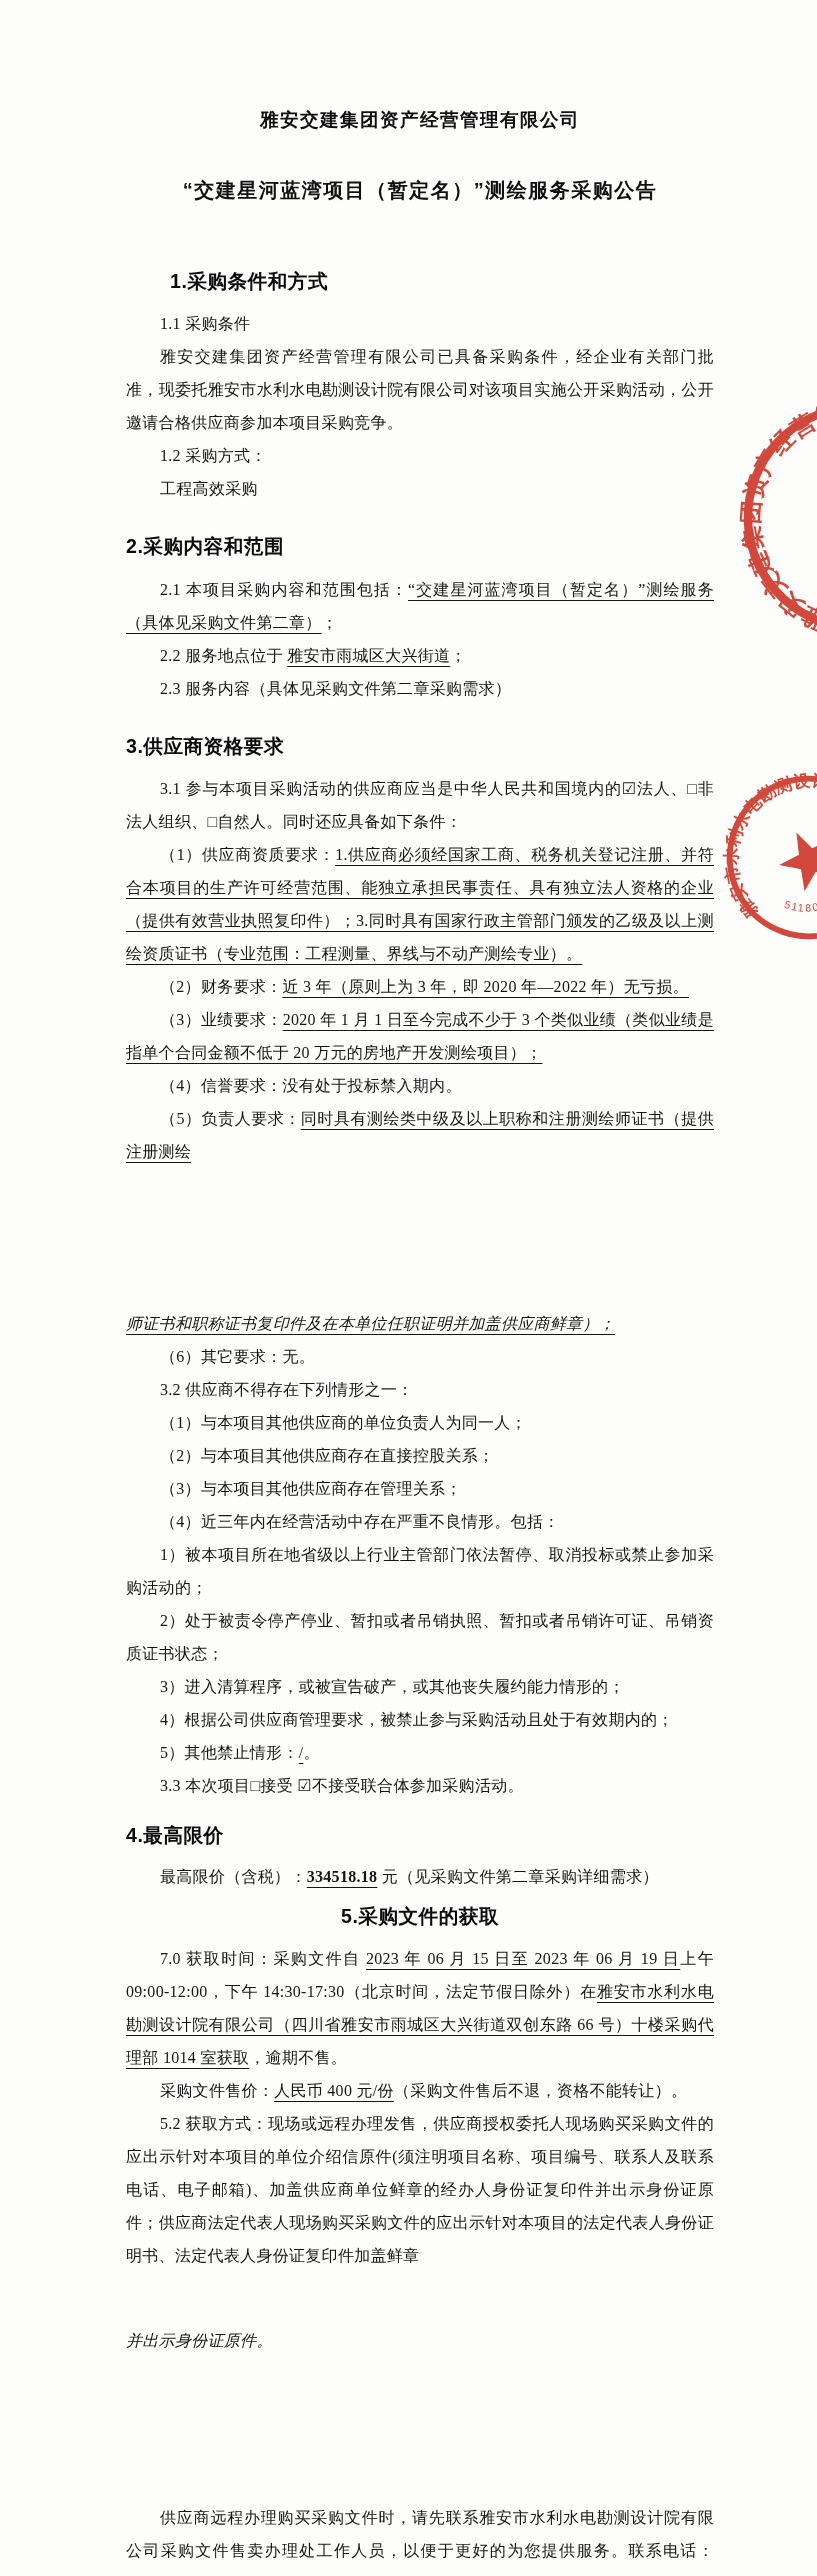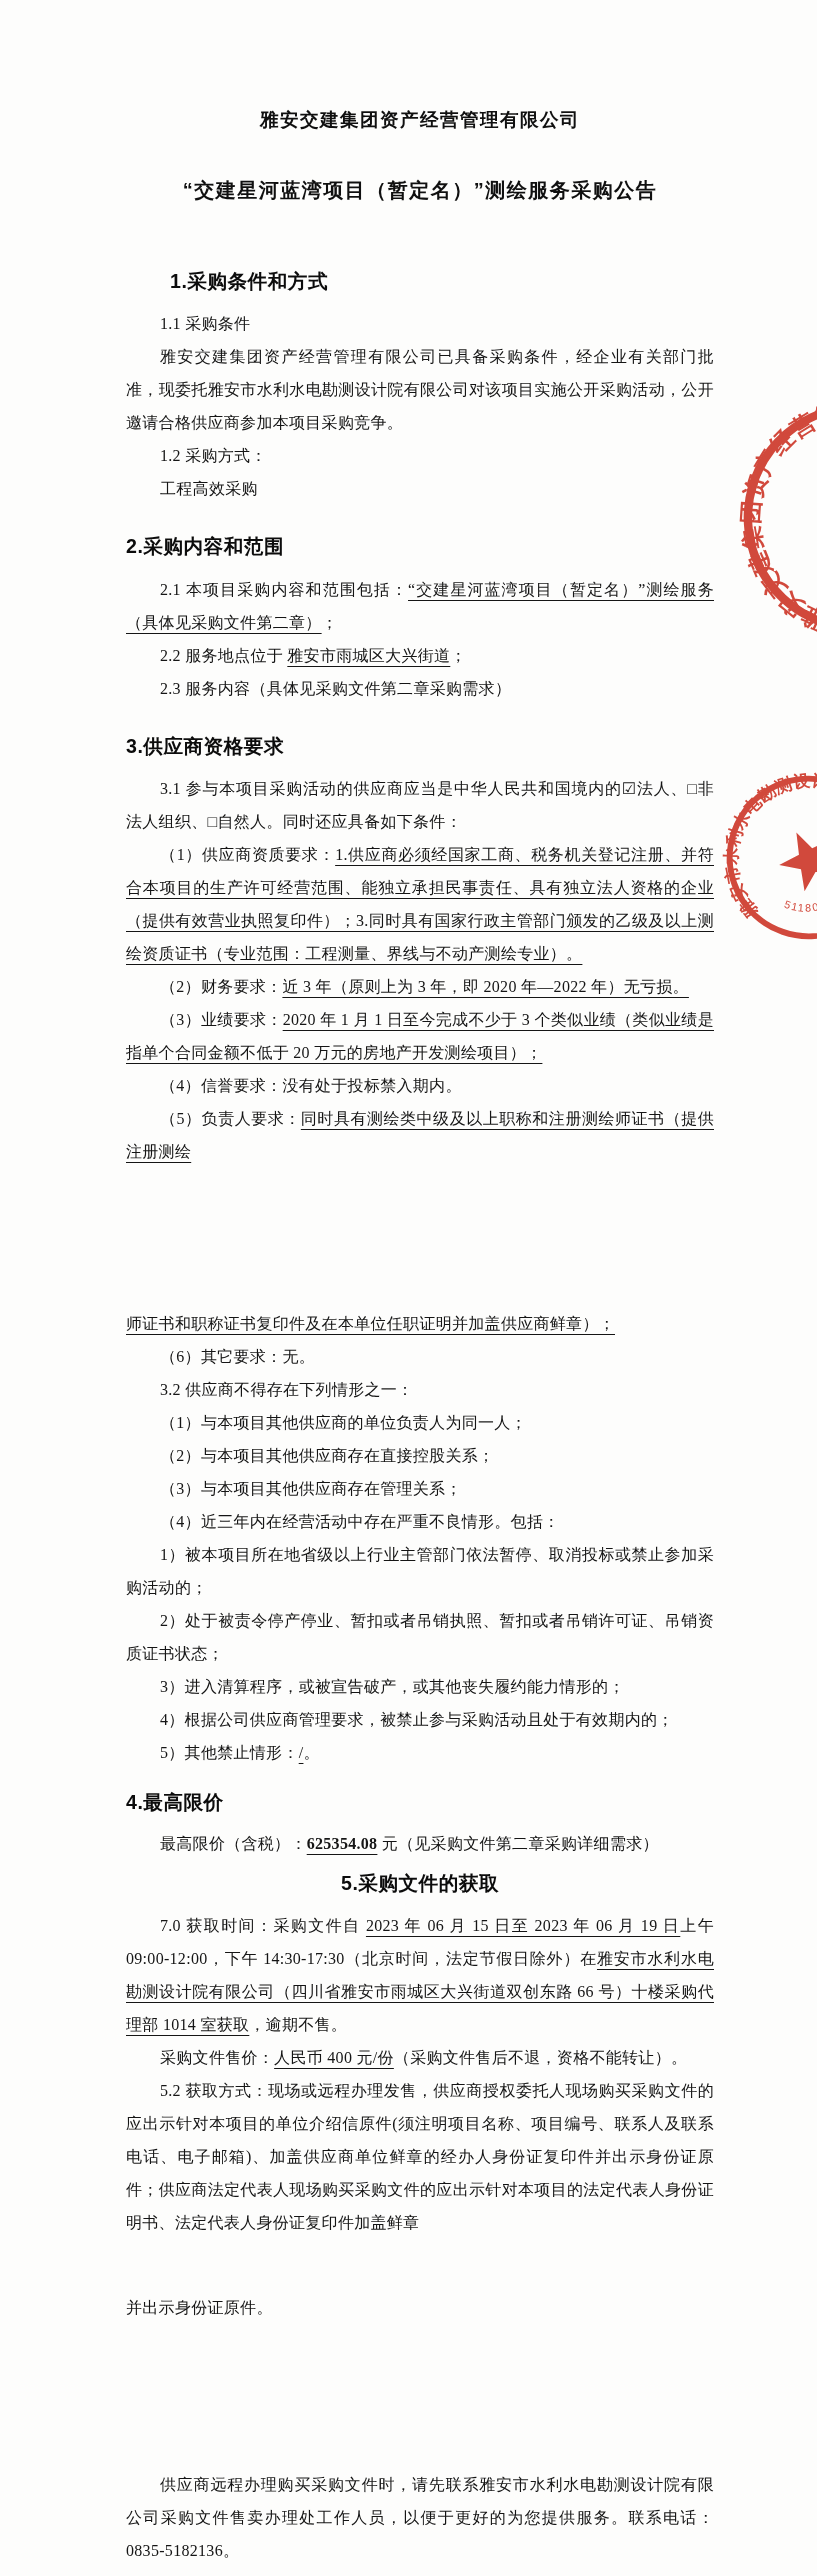--- a/index.html
+++ b/index.html
@@ -23,21 +23,21 @@
     font-weight:bold;font-size:19.6px;line-height:25px;color:#0c0c0c;
     letter-spacing:0.5px;margin:29px 0 13.4px 0;
   }
   .h1.first{margin-top:66px;margin-left:44px;}
   .h1.v4{margin:20.6px 0 12.4px 0;}
   .h1.v5{margin:11.3px 0 12.4px 0;text-align:center;}
   .para{
     font-size:16px;line-height:33px;text-indent:34px;
     text-align:justify;letter-spacing:0.3px;
   }
-  .para.noindent{text-indent:0;}
+  .para.noindent{text-indent:0;font-style:italic;}
   .u{text-decoration:underline;text-decoration-thickness:1px;text-underline-offset:4.6px;}
   .b{font-weight:bold;}
   .spacer{width:100%;}
   .spacer.s1{height:139px;}
   .spacer.s2{height:52px;}
   .spacer.s3{height:144px;}
   .stamp{
     position:absolute;opacity:0.9;mix-blend-mode:multiply;
     pointer-events:none;
   }
@@ -75,22 +75,23 @@
         <div class="para"><span>3.2 供应商不得存在下列情形之一：</span></div>
         <div class="para"><span>（1）与本项目其他供应商的单位负责人为同一人；</span></div>
         <div class="para"><span>（2）与本项目其他供应商存在直接控股关系；</span></div>
         <div class="para"><span>（3）与本项目其他供应商存在管理关系；</span></div>
         <div class="para"><span>（4）近三年内在经营活动中存在严重不良情形。包括：</span></div>
         <div class="para"><span>1）被本项目所在地省级以上行业主管部门依法暂停、取消投标或禁止参加采购活动的；</span></div>
         <div class="para"><span>2）处于被责令停产停业、暂扣或者吊销执照、暂扣或者吊销许可证、吊销资质证书状态；</span></div>
         <div class="para"><span>3）进入清算程序，或被宣告破产，或其他丧失履约能力情形的；</span></div>
         <div class="para"><span>4）根据公司供应商管理要求，被禁止参与采购活动且处于有效期内的；</span></div>
         <div class="para"><span>5）其他禁止情形：</span><span class="u">/</span><span>。</span></div>
+        <div class="para"><span>3.3 本次项目□接受 ☑不接受联合体参加采购活动。</span></div>
         <div class="h1 v4"><span>4.最高限价</span></div>
-        <div class="para"><span>最高限价（含税）：</span><span class="u b">625354.08</span><span> 元（见采购文件第二章采购详细需求）</span></div>
+        <div class="para"><span>最高限价（含税）：</span><span class="u b">334518.18</span><span> 元（见采购文件第二章采购详细需求）</span></div>
         <div class="h1 v5"><span>5.采购文件的获取</span></div>
         <div class="para"><span>7.0 获取时间：采购文件自 </span><span class="u">2023 年 06 月 15 日至 2023 年 06 月 19 日</span><span>上午 09:00-12:00，下午 14:30-17:30（北京时间，法定节假日除外）在</span><span class="u">雅安市水利水电勘测设计院有限公司（四川省雅安市雨城区大兴街道双创东路 66 号）十楼采购代理部 1014 室获取</span><span>，逾期不售。</span></div>
         <div class="para"><span>采购文件售价：</span><span class="u">人民币 400 元/份</span><span>（采购文件售后不退，资格不能转让）。</span></div>
         <div class="para"><span>5.2 获取方式：现场或远程办理发售，供应商授权委托人现场购买采购文件的应出示针对本项目的单位介绍信原件(须注明项目名称、项目编号、联系人及联系电话、电子邮箱)、加盖供应商单位鲜章的经办人身份证复印件并出示身份证原件；供应商法定代表人现场购买采购文件的应出示针对本项目的法定代表人身份证明书、法定代表人身份证复印件加盖鲜章</span></div>
         <div class="spacer s2"></div>
         <div class="para noindent"><span>并出示身份证原件。</span></div>
         <div class="spacer s3"></div>
         <div class="para"><span>供应商远程办理购买采购文件时，请先联系雅安市水利水电勘测设计院有限公司采购文件售卖办理处工作人员，以便于更好的为您提供服务。联系电话：0835-5182136。</span></div>
       </div>
   </div>

